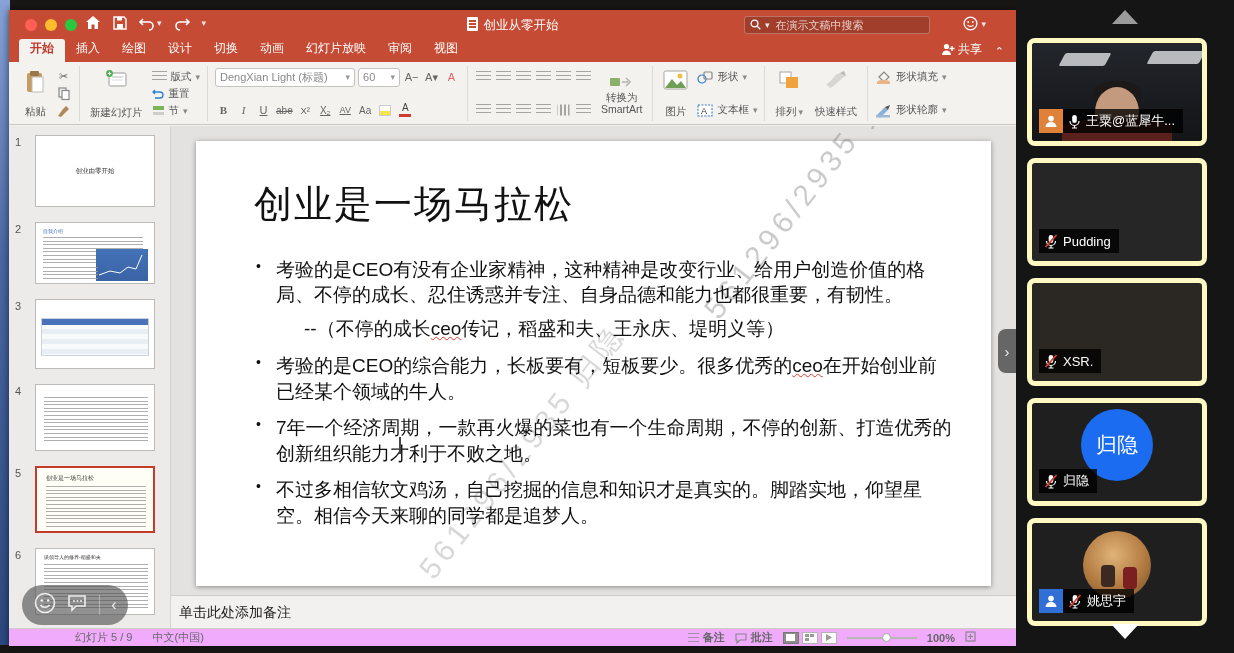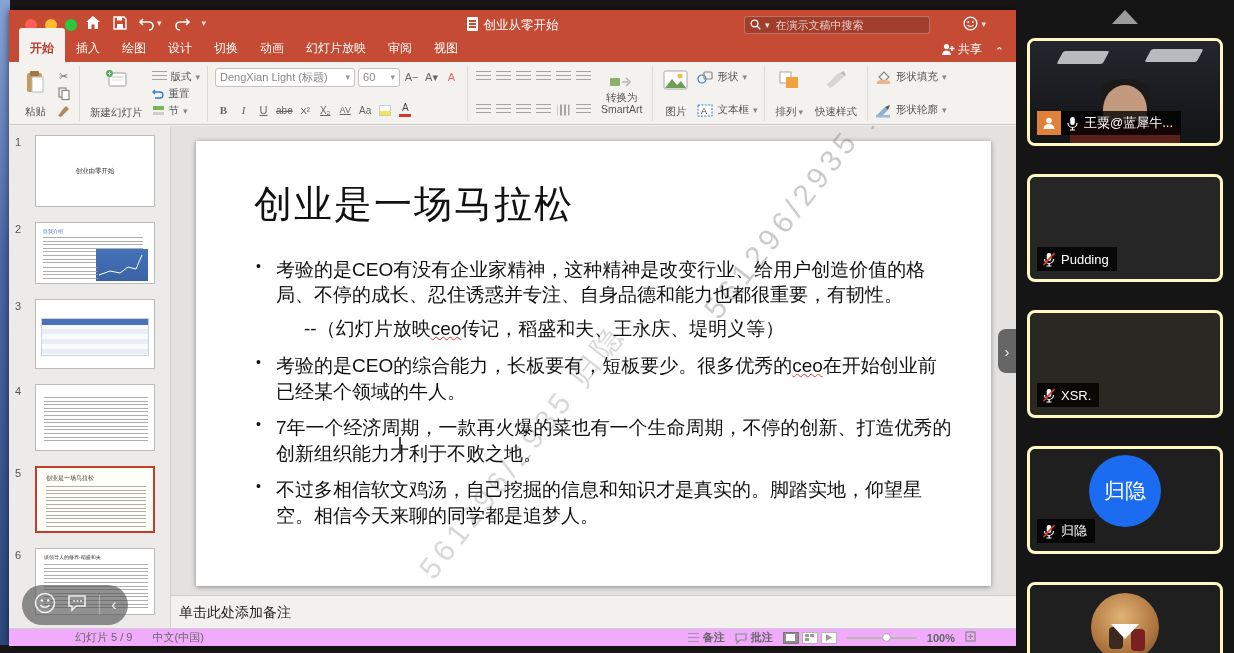--- a/index.html
+++ b/index.html
@@ -15,21 +15,21 @@
   .qat svg{display:block;}
   .caret{font-size:9px;color:rgba(255,255,255,.85);}
   .doc-title{position:absolute;left:0;right:0;top:7px;text-align:center;color:#fff;font-size:12.5px;}
   .doc-title .dicon{display:inline-block;width:11px;height:14px;background:#fff;border-radius:1px;margin-right:6px;vertical-align:-2px;position:relative;}
   .doc-title .dicon:before{content:"";position:absolute;left:2px;top:3px;width:7px;height:1.5px;background:#c54b35;box-shadow:0 3px 0 #c54b35,0 6px 0 #c54b35;}
   .searchbox{position:absolute;right:86px;top:6px;width:186px;height:18px;background:rgba(0,0,0,.18);border:1px solid rgba(255,255,255,.28);border-radius:3px;display:flex;align-items:center;padding:0 5px;gap:4px;color:rgba(255,255,255,.8);}
   .searchbox input{background:transparent;border:none;outline:none;color:rgba(255,255,255,.85);font-size:11px;width:130px;}
   .searchbox input::placeholder{color:rgba(255,255,255,.75);}
   .smiley{position:absolute;right:30px;top:6px;display:flex;align-items:center;gap:3px;color:#fff;}
   .tabsrow{position:absolute;left:0;top:30px;right:0;height:22px;background:#c54b35;display:flex;align-items:flex-end;padding-left:10px;}
-  .tab{color:#fff;font-size:12px;padding:12px 11px 5px;cursor:default;}
+  .tab{color:#fff;font-size:12px;padding:1px 11px 5px;cursor:default;}
   .tab.active{background:#f3f2ef;color:#c0392b;font-weight:bold;border-radius:3px 3px 0 0;}
   .share{position:absolute;right:34px;bottom:4px;display:flex;align-items:center;gap:2px;color:#fff;font-size:12px;}
   .collapse-chev{position:absolute;right:12px;bottom:4px;color:#fff;font-size:11px;}
   
   .ribbon{position:absolute;left:0;top:52px;right:0;height:63px;background:#f3f2ef;border-bottom:1px solid #c9c7c4;display:flex;align-items:stretch;padding:4px 6px 3px;color:#555;}
   .rgroup{display:flex;align-items:stretch;padding:0 7px;border-right:1px solid #dcdad6;gap:6px;}
   .bigbtn{display:flex;flex-direction:column;align-items:center;justify-content:space-between;padding:2px 3px;font-size:10.5px;color:#555;}
   .bigbtn svg{margin-top:2px;}
   .col{display:flex;flex-direction:column;justify-content:space-between;padding:2px 0;}
   .smallrow{display:flex;align-items:center;gap:3px;font-size:10.5px;height:18px;}
@@ -72,21 +72,21 @@
   .viewbox.active{background:#8f8d8a;border-color:#7a7875;}
   .zslider{width:70px;height:2px;background:#b9b7b4;position:relative;}
   .zslider .knob{position:absolute;left:50%;top:-4px;width:9px;height:9px;border-radius:50%;background:#fdfdfd;border:1px solid #a5a3a0;}
   
   .pill{position:absolute;left:22px;top:585px;width:106px;height:40px;border-radius:21px;background:rgba(78,78,78,.62);display:flex;align-items:center;justify-content:space-evenly;z-index:20;color:#eee;}
   .pill .div{width:1px;height:20px;background:rgba(255,255,255,.35);}
   
   .sidebar{position:absolute;left:1016px;top:0;width:218px;height:653px;background:#151515;}
   .tri-up{position:absolute;left:50%;top:10px;transform:translateX(-50%);width:0;height:0;border-left:13px solid transparent;border-right:13px solid transparent;border-bottom:14px solid #9b9b9b;}
   .tiles{position:absolute;left:11px;top:38px;width:196px;}
-  .tile{width:196px;height:108px;border-radius:8px;background:#242424;border:3px solid #fef9c3;position:relative;overflow:hidden;margin-bottom:28px;}
+  .tile{width:180px;height:108px;border-radius:8px;background:#242424;border:5px solid #fef9c3;position:relative;overflow:hidden;margin-bottom:12px;}
   .tile .label{position:absolute;left:7px;bottom:8px;display:flex;align-items:stretch;height:24px;}
   .badge{width:24px;height:24px;display:flex;align-items:center;justify-content:center;}
   .lstrip{background:rgba(0,0,0,.78);color:#fff;font-size:13px;display:flex;align-items:center;gap:5px;padding:0 8px 0 5px;}
   .avatar-circ{position:absolute;left:50%;top:42px;transform:translate(-50%,-50%);border-radius:50%;}
   .tri-down{position:absolute;left:50%;bottom:14px;transform:translateX(-50%);width:0;height:0;border-left:14px solid transparent;border-right:14px solid transparent;border-top:15px solid #fff;z-index:5;}
   
   .scene{position:absolute;inset:0;background:linear-gradient(180deg,#23262c,#17191d 70%,#141517);}
   .lightbar{position:absolute;width:46px;height:13px;background:rgba(235,238,240,.75);transform:skewX(-28deg);border-radius:2px;}
   .face{position:absolute;left:50%;top:44px;transform:translateX(-50%);width:44px;height:50px;border-radius:50% 50% 46% 46%;background:#c49a7e;}
   .hair{position:absolute;left:50%;top:38px;transform:translateX(-50%);width:48px;height:22px;border-radius:50% 50% 0 0;background:#1c1a19;}
@@ -448,21 +448,21 @@
       </div>
 
       <div class="editor">
         <div class="slidewrap">
           <div class="slide">
             <div class="wm" style="left:455px;top:30px;">561296/2935 归隐</div>
             <div class="wm" style="left:170px;top:290px;color:rgba(135,135,135,.32);">561296/2935 归隐</div>
             <div class="slide-title">创业是一场马拉松</div>
             <div class="bullets">
               <div class="bullet"><span class="bm">•</span><span>考验的是CEO有没有企业家精神，这种精神是改变行业、给用户创造价值的格局、不停的成长、忍住诱惑并专注、自身品德和能力也都很重要，有韧性。</span><span class="sp"></span><span></span></div>
-              <div class="bullet lvl2"><span>--（幻灯片放映</span><span class="sp">ceo</span><span>传记，稻盛和夫、王永庆、堤明义等）</span></div>
+              <div class="bullet lvl2"><span>--（不停的成长</span><span class="sp">ceo</span><span>传记，稻盛和夫、王永庆、堤明义等）</span></div>
               <div class="bullet"><span class="bm">•</span><span>考验的是CEO的综合能力，长板要有，短板要少。很多优秀的</span><span class="sp">ceo</span><span>在开始创业前已经某个领域的牛人。</span></div>
               <div class="bullet"><span class="bm">•</span><span>7年一个经济周期，一款再火爆的菜也有一个生命周期，不停的创新、打造优秀的创新组织能力才利于不败之地。</span><span class="sp"></span><span></span></div>
               <div class="bullet"><span class="bm">•</span><span>不过多相信软文鸡汤，自己挖掘的信息和知识才是真实的。脚踏实地，仰望星空。相信今天来聊的同学都是追梦人。</span><span class="sp"></span><span></span></div>
             </div>
             <div class="cursor-ibeam"></div>
           </div>
           <div class="next-chev">
               <span>›</span>
             </div>
         </div>

